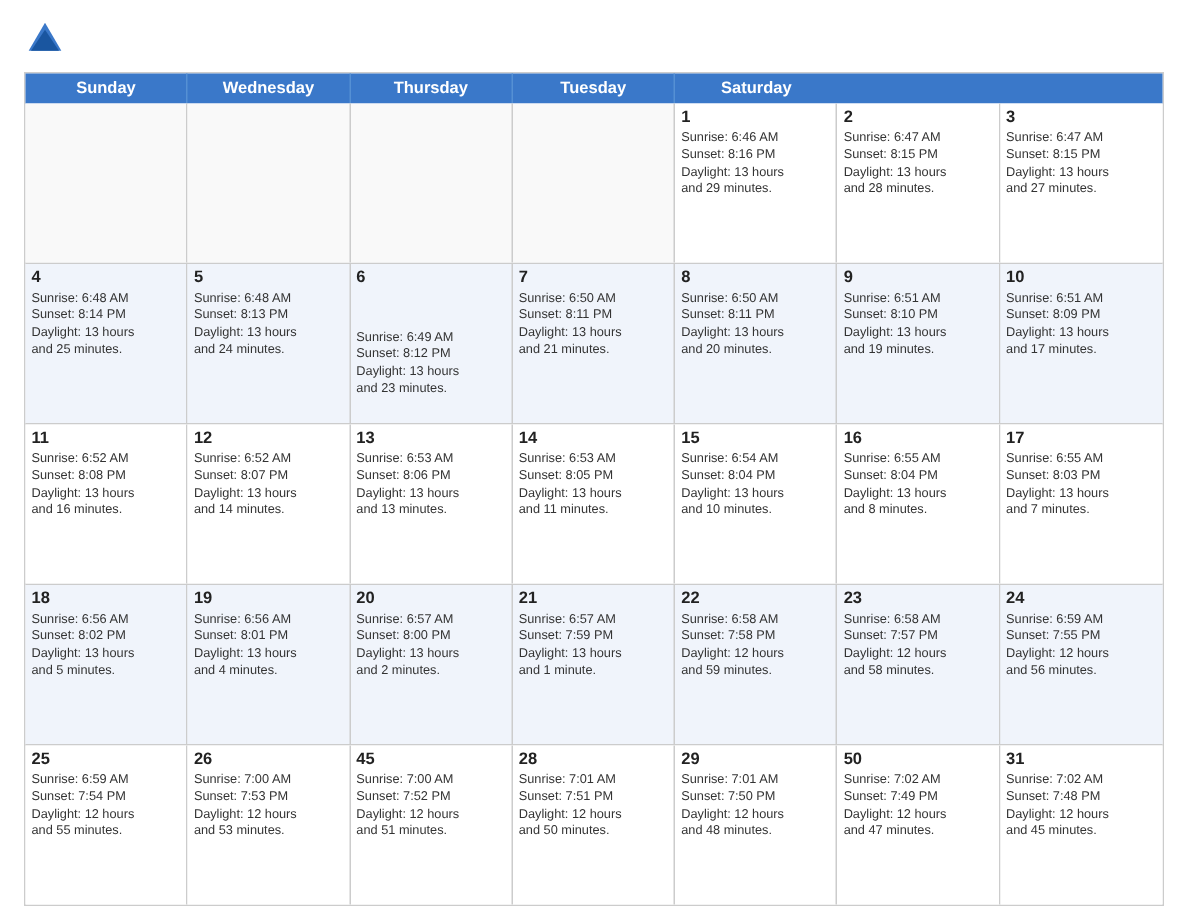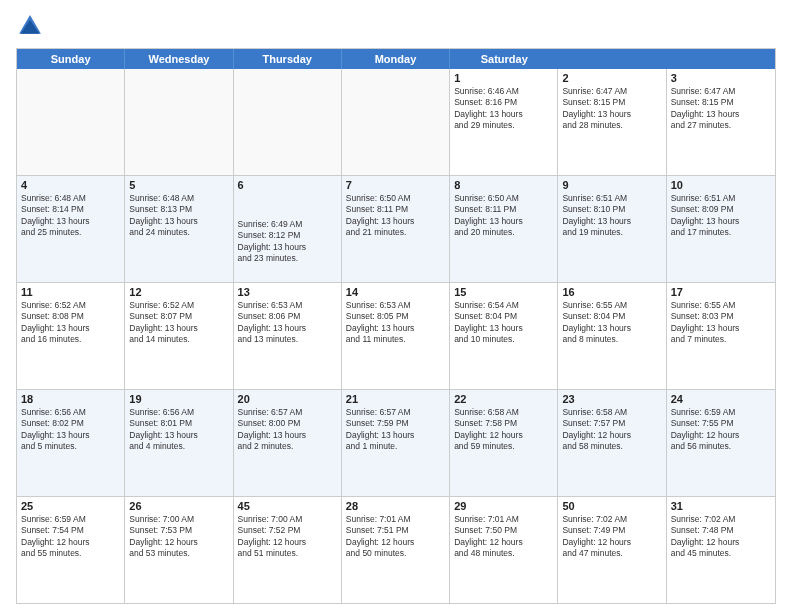--- a/index.html
+++ b/index.html
@@ -134,21 +134,21 @@
       <div class="month-title"></div>
       <div class="location-title"></div>
     </div>
   </div>
 
   <div class="calendar">
     <div class="cal-header">
     <div class="cal-header-cell">Sunday</div>
         <div class="cal-header-cell">Wednesday</div>
         <div class="cal-header-cell">Thursday</div>
-        <div class="cal-header-cell">Monday</div>
+        <div class="cal-header-cell">Tuesday</div>
         <div class="cal-header-cell">Saturday</div>
       </div>
     <div class="cal-body">
     <div class="cal-row">
           <div class="cal-cell empty"></div>
           <div class="cal-cell empty"></div>
           <div class="cal-cell empty"></div>
           <div class="cal-cell empty"></div>
           <div class="cal-cell">
             <div class="day-num">1</div>

